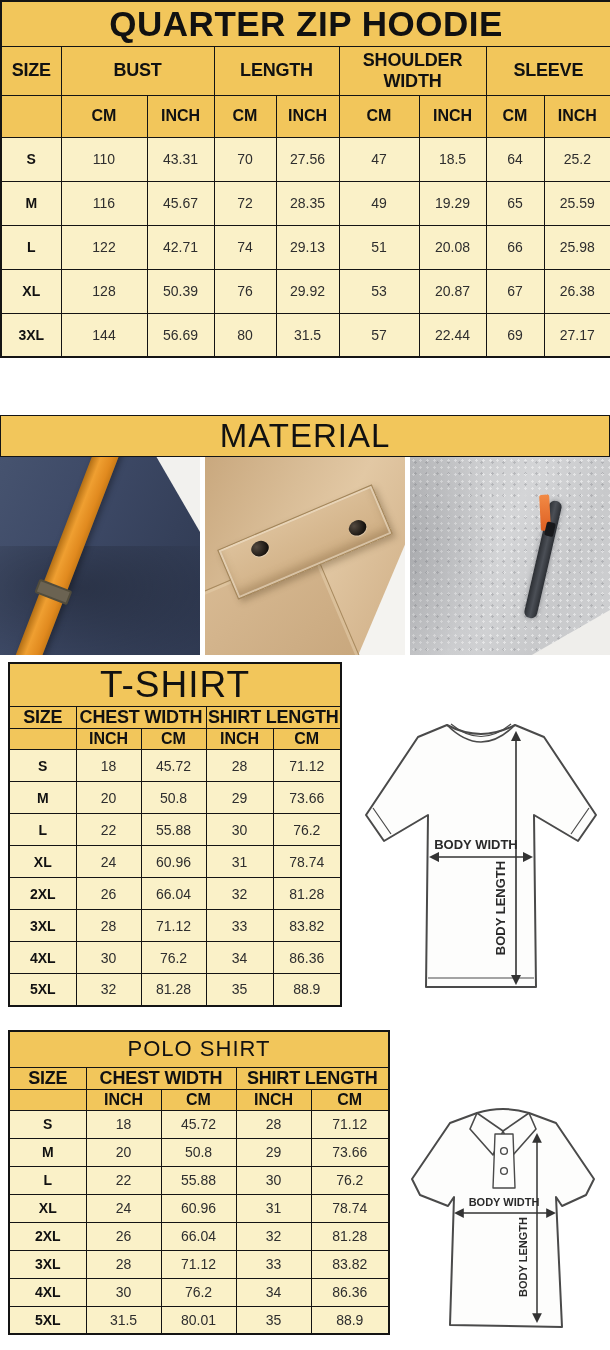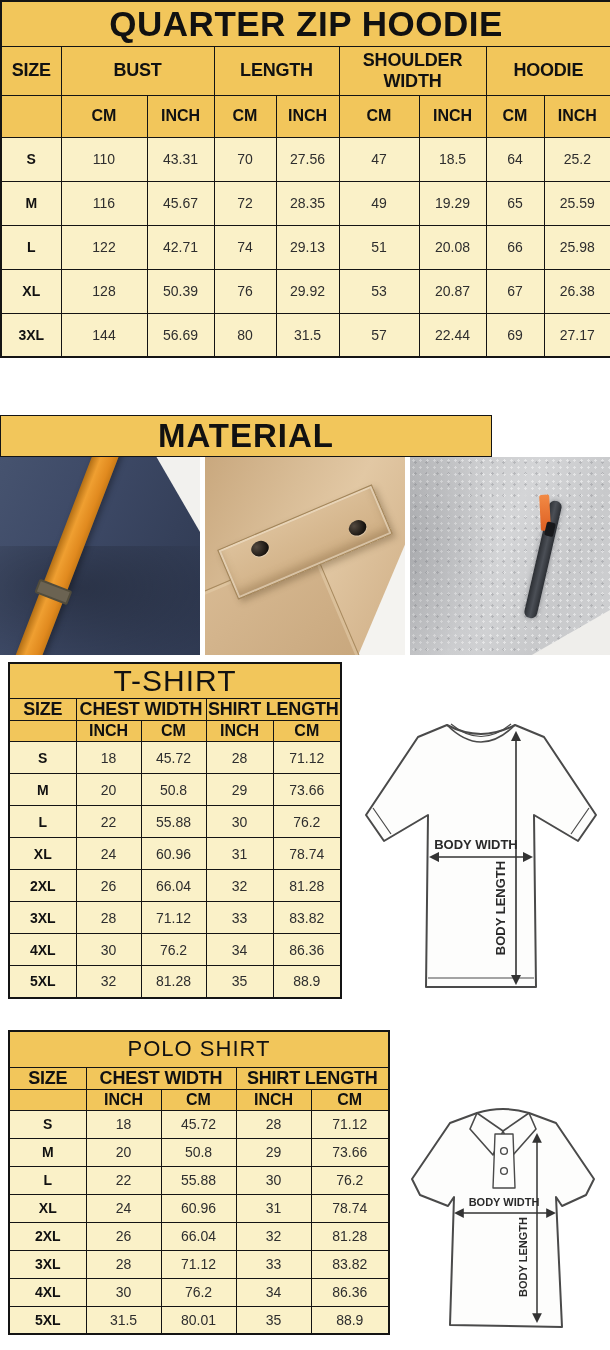--- a/index.html
+++ b/index.html
@@ -22,23 +22,23 @@
   .unit-cell{background:var(--yellow);color:var(--ink);font-weight:bold;font-size:16px;}
   .size-cell{background:var(--cream);color:var(--ink);font-weight:bold;font-size:14px;}
   .val-cell{background:var(--cream);color:var(--val);font-weight:normal;font-size:14px;}
 
   #hoodie-table{position:absolute;top:0;left:0;width:610px;border:2px solid var(--line);}
   #hoodie-table .title-cell{height:45px;font-size:35px;font-weight:bold;letter-spacing:0.5px;}
   #hoodie-table .head-row td{height:49px;}
   #hoodie-table .unit-row td{height:42px;}
   #hoodie-table tbody td{height:44px;}
 
-  #material-band{position:absolute;top:415px;left:0;width:492px;height:42px;background:var(--yellow);
+  #material-band{position:absolute;top:415px;left:0;width:610px;height:42px;background:var(--yellow);
     border:1px solid var(--line);display:flex;align-items:center;justify-content:center;
-    font-size:33px;font-weight:bold;color:var(--ink);letter-spacing:1px;}
+    font-size:33px;font-weight:normal;color:var(--ink);letter-spacing:1px;}
 
   
   #photos{position:absolute;top:457px;left:0;width:610px;height:198px;display:flex;gap:5px;background:#ffffff;}
   .photo{position:relative;flex:1;overflow:hidden;}
 
   #photo-navy{background:linear-gradient(115deg,#46536f 0%,#3d4966 38%,#35405a 72%,#2f3951 100%);}
   .navy-corner{position:absolute;top:0;right:0;width:75px;height:125px;background:#f2f1ee;
     clip-path:polygon(42% 0,100% 0,100% 60%);}
   .navy-fold{position:absolute;left:-30px;top:45%;width:150%;height:70%;
     background:radial-gradient(ellipse at 35% 30%,rgba(0,0,0,.28),transparent 62%);}
@@ -76,21 +76,21 @@
     clip-path:polygon(100% 25%,100% 100%,8% 100%);}
   .zipper{position:absolute;top:44px;left:140px;width:13px;height:120px;transform:rotate(13deg);
     transform-origin:top center;border-radius:6px;
     background:linear-gradient(90deg,#2c2f34,#4b4f56 50%,#2c2f34);box-shadow:0 0 5px rgba(70,72,78,.5);}
   .zip-pull{position:absolute;top:-4px;left:-7px;width:10px;height:36px;transform:rotate(-16deg);
     border-radius:2px;background:linear-gradient(#f28a45,#dd5f22);}
   .zip-slider{position:absolute;top:22px;left:2px;width:9px;height:14px;background:#17181b;border-radius:2px;}
 
   
   #tshirt-table{position:absolute;top:662px;left:8px;width:332px;border:2px solid var(--line);}
-  #tshirt-table .title-cell{height:34px;font-size:30px;font-weight:normal;letter-spacing:1px;}
+  #tshirt-table .title-cell{height:34px;font-size:37px;font-weight:normal;letter-spacing:1px;}
   #tshirt-table .head-row td{height:21px;}
   #tshirt-table .unit-row td{height:21px;}
   #tshirt-table tbody td{height:32px;}
   #tshirt-diagram{position:absolute;top:695px;left:352px;width:258px;height:315px;}
 
   
   #polo-table{position:absolute;top:1030px;left:8px;width:380px;border:2px solid var(--line);}
   #polo-table .title-cell{height:36px;font-size:22px;font-weight:normal;letter-spacing:1px;}
   #polo-table .head-row td{height:22px;}
   #polo-table .unit-row td{height:21px;}
@@ -118,21 +118,21 @@
     </colgroup>
     <thead>
       <tr>
         <td class="title-cell" colspan="9">QUARTER ZIP HOODIE</td>
       </tr>
       <tr class="head-row">
         <td class="head-cell">SIZE</td>
         <td class="head-cell" colspan="2">BUST</td>
         <td class="head-cell" colspan="2">LENGTH</td>
         <td class="head-cell" colspan="2">SHOULDER WIDTH</td>
-        <td class="head-cell" colspan="2">HOODIE</td>
+        <td class="head-cell" colspan="2">SLEEVE</td>
       </tr>
       <tr class="unit-row">
         <td class="head-cell"></td>
         <td class="unit-cell">CM</td>
         <td class="unit-cell">INCH</td>
         <td class="unit-cell">CM</td>
         <td class="unit-cell">INCH</td>
         <td class="unit-cell">CM</td>
         <td class="unit-cell">INCH</td>
         <td class="unit-cell">CM</td>

